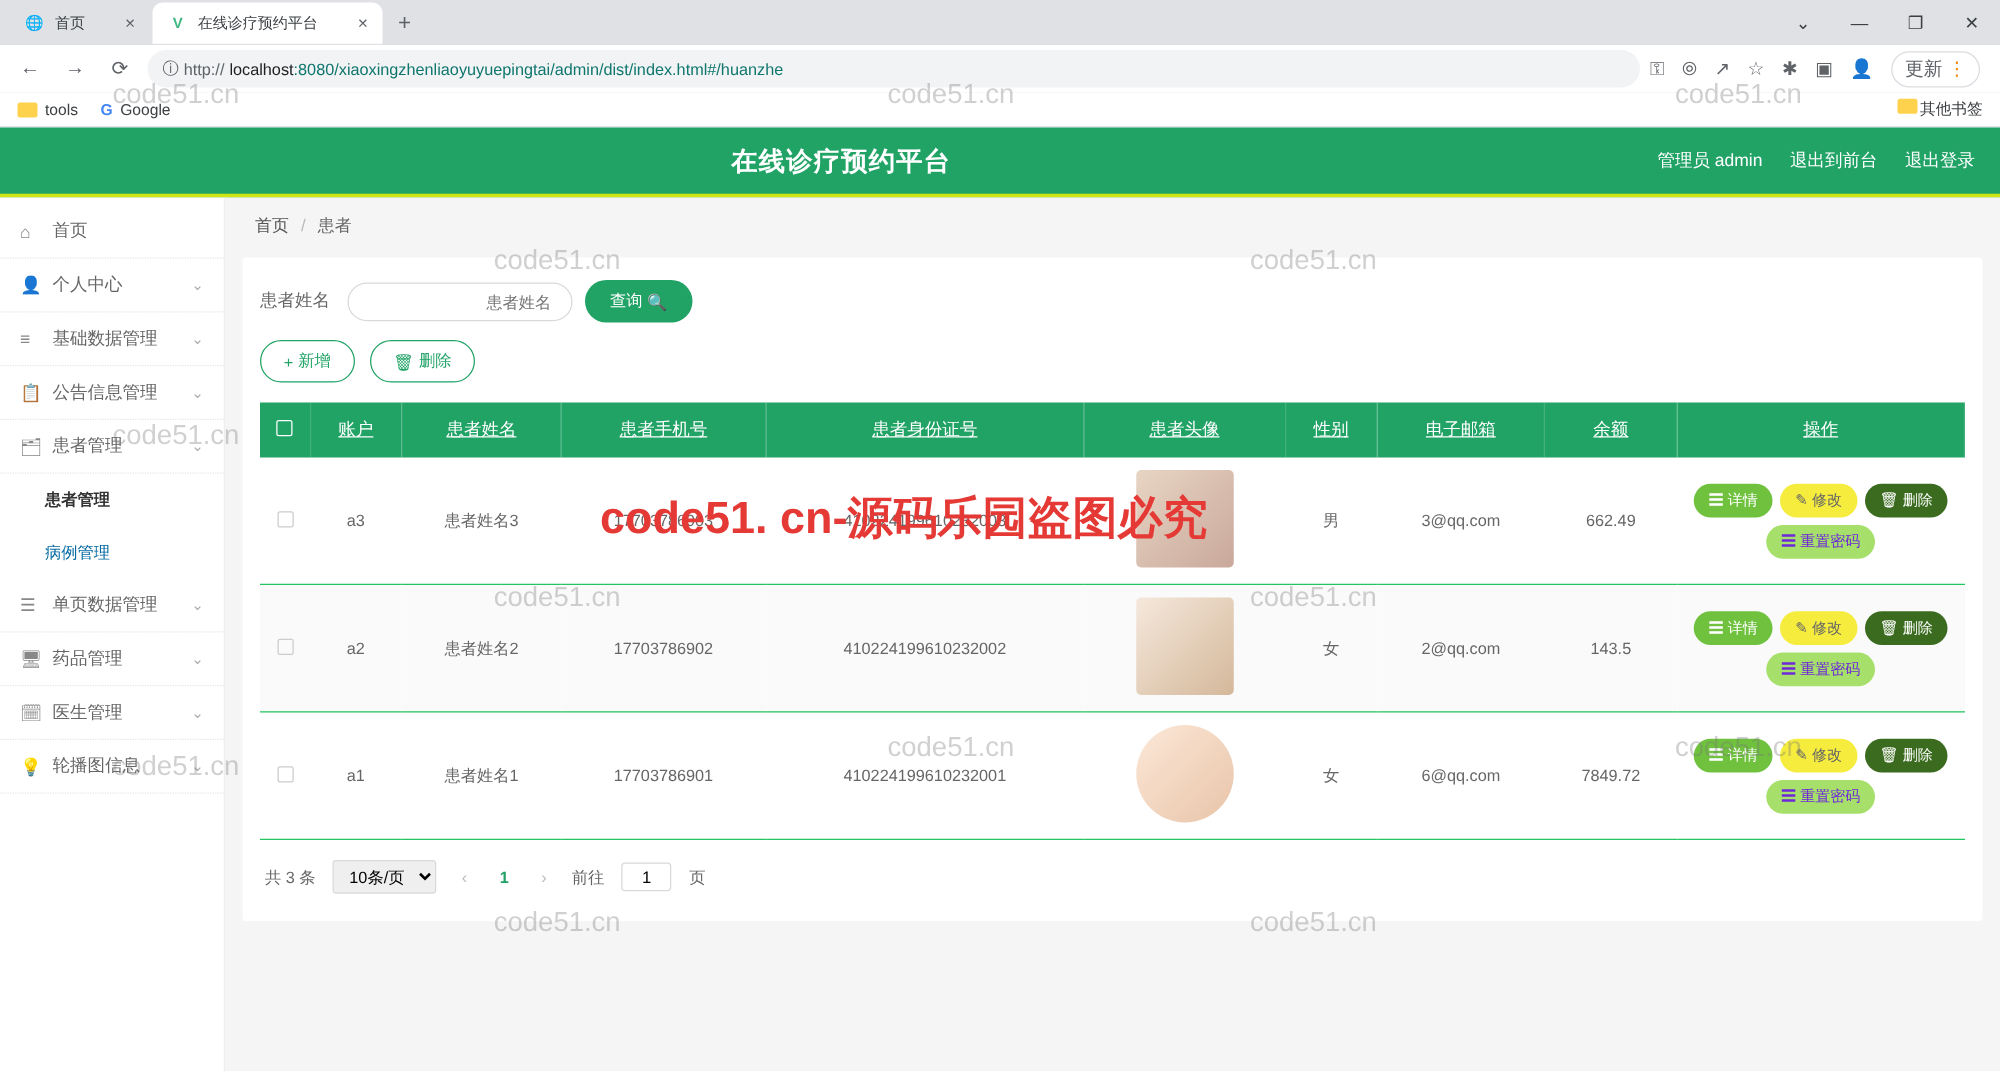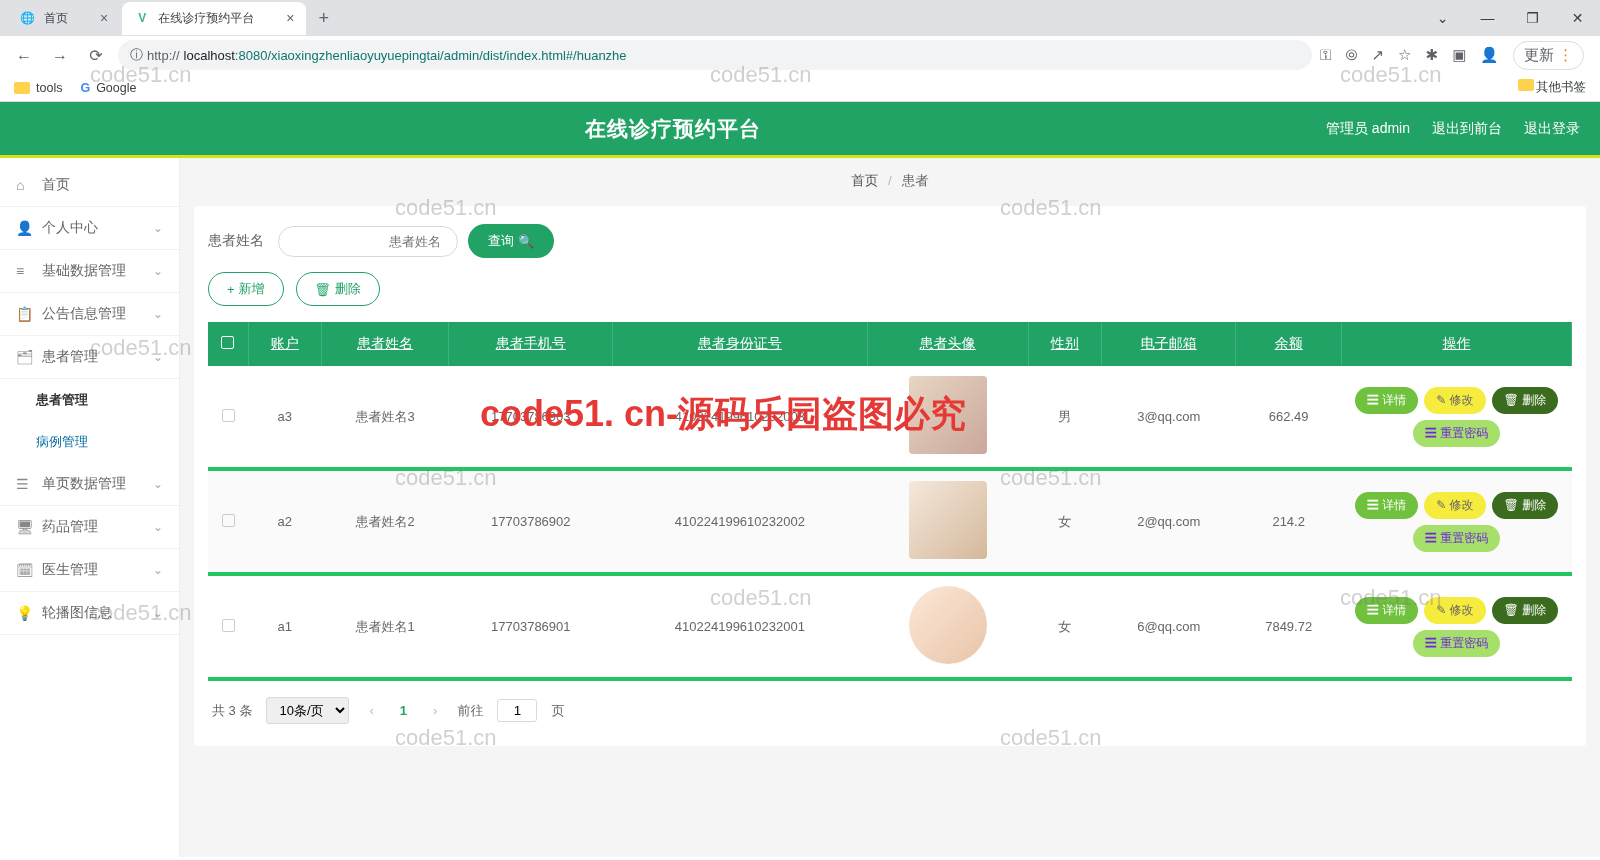--- a/index.html
+++ b/index.html
@@ -39,39 +39,39 @@
 
 .layout { display: flex; height: calc(100% - 161px); }
 .sidebar { width: 180px; background: #fff; border-right: 1px solid #eee; padding-top: 6px; }
 .side-item { display: flex; align-items: center; padding: 12px 16px; font-size: 14px; color: #666; border-bottom: 1px dotted #e5e5e5; cursor: pointer; }
 .side-item .si-icon { width: 18px; margin-right: 8px; font-size: 14px; color: #888; }
 .side-item .chev { margin-left: auto; font-size: 12px; color: #aaa; }
 .side-sub { padding: 12px 16px 12px 36px; font-size: 13px; color: #0369a1; cursor: pointer; }
 .side-sub.active { color: #333; font-weight: bold; }
 
 .main { flex: 1; background: #f5f5f5; padding: 0; overflow: auto; }
-.breadcrumb { padding: 14px 24px 10px; font-size: 13.5px; color: #666; text-align: center; }
+.breadcrumb { padding: 14px 24px 10px; font-size: 13.5px; color: #666; }
 .breadcrumb .sep { margin: 0 6px; color: #bbb; }
 .breadcrumb .home-link { color: #555; }
 .panel { background: #fff; margin: 6px 14px; border-radius: 3px; padding: 18px 14px; }
 
 .search-row { display: flex; align-items: center; gap: 10px; margin-bottom: 14px; }
 .search-row label { font-size: 14px; color: #666; margin-right: 4px; }
 .search-input { border: 1px solid #d9d9d9; border-radius: 18px; padding: 7px 16px; width: 180px; font-size: 13px; text-align: right; color: #bbb; }
 .btn { border: none; border-radius: 18px; padding: 8px 20px; font-size: 13px; cursor: pointer; display: inline-flex; align-items: center; gap: 4px; }
 .btn-primary { background: #21a366; color: #fff; }
 .btn-outline { background: #fff; border: 1px solid #21a366; color: #21a366; border-radius: 18px; padding: 7px 18px; font-size: 13px; display: inline-flex; align-items: center; gap: 4px; }
 
 .action-row { display: flex; gap: 12px; margin-bottom: 16px; }
 
 
 .data-table { width: 100%; border-collapse: collapse; font-size: 13px; }
 .data-table thead th { background: #21a366; color: #fff; font-weight: normal; padding: 13px 6px; text-align: center; border-right: 1px solid rgba(255,255,255,0.15); font-size: 14px; text-decoration: underline; }
 .data-table thead th:first-child { width: 40px; }
-.data-table tbody td { padding: 10px 6px; text-align: center; color: #666; border-bottom: 4px solid #22c55e; vertical-align: middle; }
+.data-table tbody td { padding: 10px 6px; text-align: center; color: #666; border-bottom: 1px solid #22c55e; vertical-align: middle; }
 .data-table tbody tr:nth-child(even) { background: #fafafa; }
 .cell-green { color: #21a366; }
 .avatar-img { width: 78px; height: 78px; border-radius: 4px; background: linear-gradient(135deg,#e8d5c4,#c9a89a); display: inline-block; }
 .avatar-img.a2 { background: linear-gradient(135deg,#f5e8dc,#d4b89a); }
 .avatar-img.a3 { background: linear-gradient(135deg,#fce8d8,#e8c4a8); border-radius: 50%; }
 .mini-cb { width: 13px; height: 13px; border: 1px solid #ccc; display: inline-block; border-radius: 2px; }
 .mini-cb.head { border-color: #fff; }
 
 .op-btns { display: flex; flex-wrap: wrap; gap: 6px; justify-content: center; max-width: 240px; margin: 0 auto; }
 .op-btn { border-radius: 14px; padding: 5px 12px; font-size: 12px; border: none; cursor: pointer; display: inline-flex; align-items: center; gap: 3px; }
@@ -278,21 +278,21 @@
             </tr>
             <tr>
     <td><span class="mini-cb"></span></td>
     <td class="cell-green">a2</td>
     <td class="cell-green">患者姓名2</td>
     <td class="cell-green">17703786902</td>
     <td class="cell-green">410224199610232002</td>
     <td><span class="avatar-img a2"></span></td>
     <td class="cell-green">女</td>
     <td class="cell-green">2@qq.com</td>
-    <td class="cell-green">214.2</td>
+    <td class="cell-green">143.5</td>
     <td>
                 <div class="op-btns">
       <button class="op-btn op-detail">☰ 详情</button>
       <button class="op-btn op-edit">✎ 修改</button>
       <button class="op-btn op-delete">🗑 删除</button>
       <button class="op-btn op-reset">☰ 重置密码</button>
     </div>
               </td>
             </tr>
             <tr>

